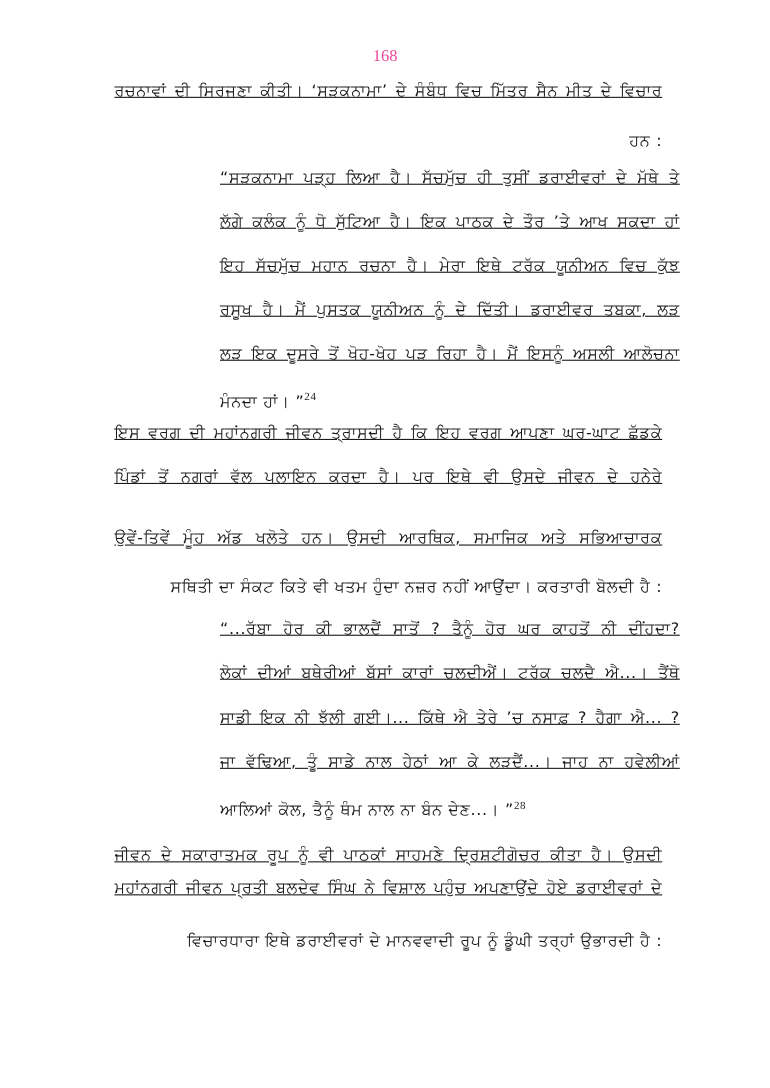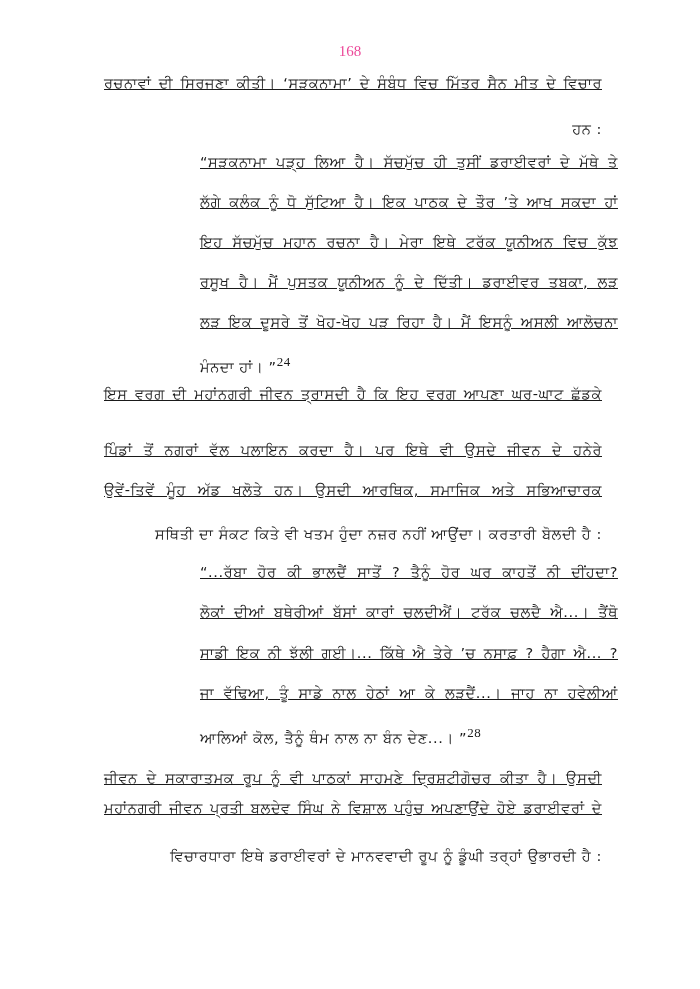--- a/index.html
+++ b/index.html
@@ -4,21 +4,21 @@
 <style>
   html, body { margin:0; padding:0; background:#ffffff; }
   body { width:700px; height:989px; position:relative; overflow:hidden; color:#1a1a1a;
          font-family:"DejaVu Sans", "Liberation Sans", sans-serif; }
   .page-num { position:absolute; top:43px; left:0; width:700px; text-align:center;
               font-family:"Liberation Serif","DejaVu Serif", serif; font-size:15px; color:#ec4899; }
   .line { position:absolute; font-size:14.5px; white-space:nowrap; letter-spacing:0.6px; line-height:20px; }
   .body-line { left:104px; width:498px;text-align:right; }
   .quote-line { left:200px; width:418px; }
   .justify { text-align:justify; text-align-last:justify;text-decoration:underline; }
-  sup { font-size:13px; font-family:"Liberation Serif", serif; vertical-align:6px; }
+  sup { font-size:10px; font-family:"Liberation Serif", serif; vertical-align:6px; }
 </style>
 </head>
 <body>
 
 <div>
   <div class="page-num">168</div>
 
   <div>
     <div class="line body-line justify" style="top:73px">ਰਚਨਾਵਾਂ ਦੀ ਸਿਰਜਣਾ ਕੀਤੀ। ‘ਸੜਕਨਾਮਾ’ ਦੇ ਸੰਬੰਧ ਵਿਚ ਮਿੱਤਰ ਸੈਨ ਮੀਤ ਦੇ ਵਿਚਾਰ</div>
     <div class="line body-line" style="top:119px">ਹਨ :</div>
@@ -28,21 +28,21 @@
     <div class="line quote-line justify" style="top:152px">“ਸੜਕਨਾਮਾ ਪੜ੍ਹ ਲਿਆ ਹੈ। ਸੱਚਮੁੱਚ ਹੀ ਤੁਸੀਂ ਡਰਾਈਵਰਾਂ ਦੇ ਮੱਥੇ ਤੇ</div>
     <div class="line quote-line justify" style="top:192px">ਲੱਗੇ ਕਲੰਕ ਨੂੰ ਧੋ ਸੁੱਟਿਆ ਹੈ। ਇਕ ਪਾਠਕ ਦੇ ਤੌਰ ’ਤੇ ਆਖ ਸਕਦਾ ਹਾਂ</div>
     <div class="line quote-line justify" style="top:232px">ਇਹ ਸੱਚਮੁੱਚ ਮਹਾਨ ਰਚਨਾ ਹੈ। ਮੇਰਾ ਇਥੇ ਟਰੱਕ ਯੂਨੀਅਨ ਵਿਚ ਕੁੱਝ</div>
     <div class="line quote-line justify" style="top:272px">ਰਸੂਖ ਹੈ। ਮੈਂ ਪੁਸਤਕ ਯੂਨੀਅਨ ਨੂੰ ਦੇ ਦਿੱਤੀ। ਡਰਾਈਵਰ ਤਬਕਾ, ਲੜ</div>
     <div class="line quote-line justify" style="top:312px">ਲੜ ਇਕ ਦੂਸਰੇ ਤੋਂ ਖੋਹ-ਖੋਹ ਪੜ ਰਿਹਾ ਹੈ। ਮੈਂ ਇਸਨੂੰ ਅਸਲੀ ਆਲੋਚਨਾ</div>
     <div class="line quote-line" style="top:352px"><span>ਮੰਨਦਾ ਹਾਂ। ”</span><sup>24</sup></div>
   </div>
 
   <div>
     <div class="line body-line justify" style="top:384px">ਇਸ ਵਰਗ ਦੀ ਮਹਾਂਨਗਰੀ ਜੀਵਨ ਤ੍ਰਾਸਦੀ ਹੈ ਕਿ ਇਹ ਵਰਗ ਆਪਣਾ ਘਰ-ਘਾਟ ਛੱਡਕੇ</div>
-    <div class="line body-line justify" style="top:440px">ਪਿੰਡਾਂ ਤੋਂ ਨਗਰਾਂ ਵੱਲ ਪਲਾਇਨ ਕਰਦਾ ਹੈ। ਪਰ ਇਥੇ ਵੀ ਉਸਦੇ ਜੀਵਨ ਦੇ ਹਨੇਰੇ</div>
+    <div class="line body-line justify" style="top:424px">ਪਿੰਡਾਂ ਤੋਂ ਨਗਰਾਂ ਵੱਲ ਪਲਾਇਨ ਕਰਦਾ ਹੈ। ਪਰ ਇਥੇ ਵੀ ਉਸਦੇ ਜੀਵਨ ਦੇ ਹਨੇਰੇ</div>
     <div class="line body-line justify" style="top:480px">ਉਵੇਂ-ਤਿਵੇਂ ਮੂੰਹ ਅੱਡ ਖਲੋਤੇ ਹਨ। ਉਸਦੀ ਆਰਥਿਕ, ਸਮਾਜਿਕ ਅਤੇ ਸਭਿਆਚਾਰਕ</div>
     <div class="line body-line" style="top:524px">ਸਥਿਤੀ ਦਾ ਸੰਕਟ ਕਿਤੇ ਵੀ ਖਤਮ ਹੁੰਦਾ ਨਜ਼ਰ ਨਹੀਂ ਆਉਂਦਾ। ਕਰਤਾਰੀ ਬੋਲਦੀ ਹੈ :</div>
   </div>
 
   <div>
     <div class="line quote-line justify" style="top:562px">“...ਰੱਬਾ ਹੋਰ ਕੀ ਭਾਲਦੈਂ ਸਾਤੋਂ ? ਤੈਨੂੰ ਹੋਰ ਘਰ ਕਾਹਤੋਂ ਨੀ ਦੀਂਹਦਾ?</div>
     <div class="line quote-line justify" style="top:602px">ਲੋਕਾਂ ਦੀਆਂ ਬਥੇਰੀਆਂ ਬੱਸਾਂ ਕਾਰਾਂ ਚਲਦੀਐਂ। ਟਰੱਕ ਚਲਦੈ ਐ...। ਤੈਂਥੋ</div>
     <div class="line quote-line justify" style="top:643px">ਸਾਡੀ ਇਕ ਨੀ ਝੱਲੀ ਗਈ।... ਕਿੱਥੇ ਐ ਤੇਰੇ ’ਚ ਨਸਾਫ਼ ? ਹੈਗਾ ਐ... ?</div>
     <div class="line quote-line justify" style="top:683px">ਜਾ ਵੱਢਿਆ, ਤੂੰ ਸਾਡੇ ਨਾਲ ਹੇਠਾਂ ਆ ਕੇ ਲੜਦੈਂ...। ਜਾਹ ਨਾ ਹਵੇਲੀਆਂ</div>
     <div class="line quote-line" style="top:723px"><span>ਆਲਿਆਂ ਕੋਲ, ਤੈਨੂੰ ਥੰਮ ਨਾਲ ਨਾ ਬੰਨ ਦੇਣ...। ”</span><sup>28</sup></div>

